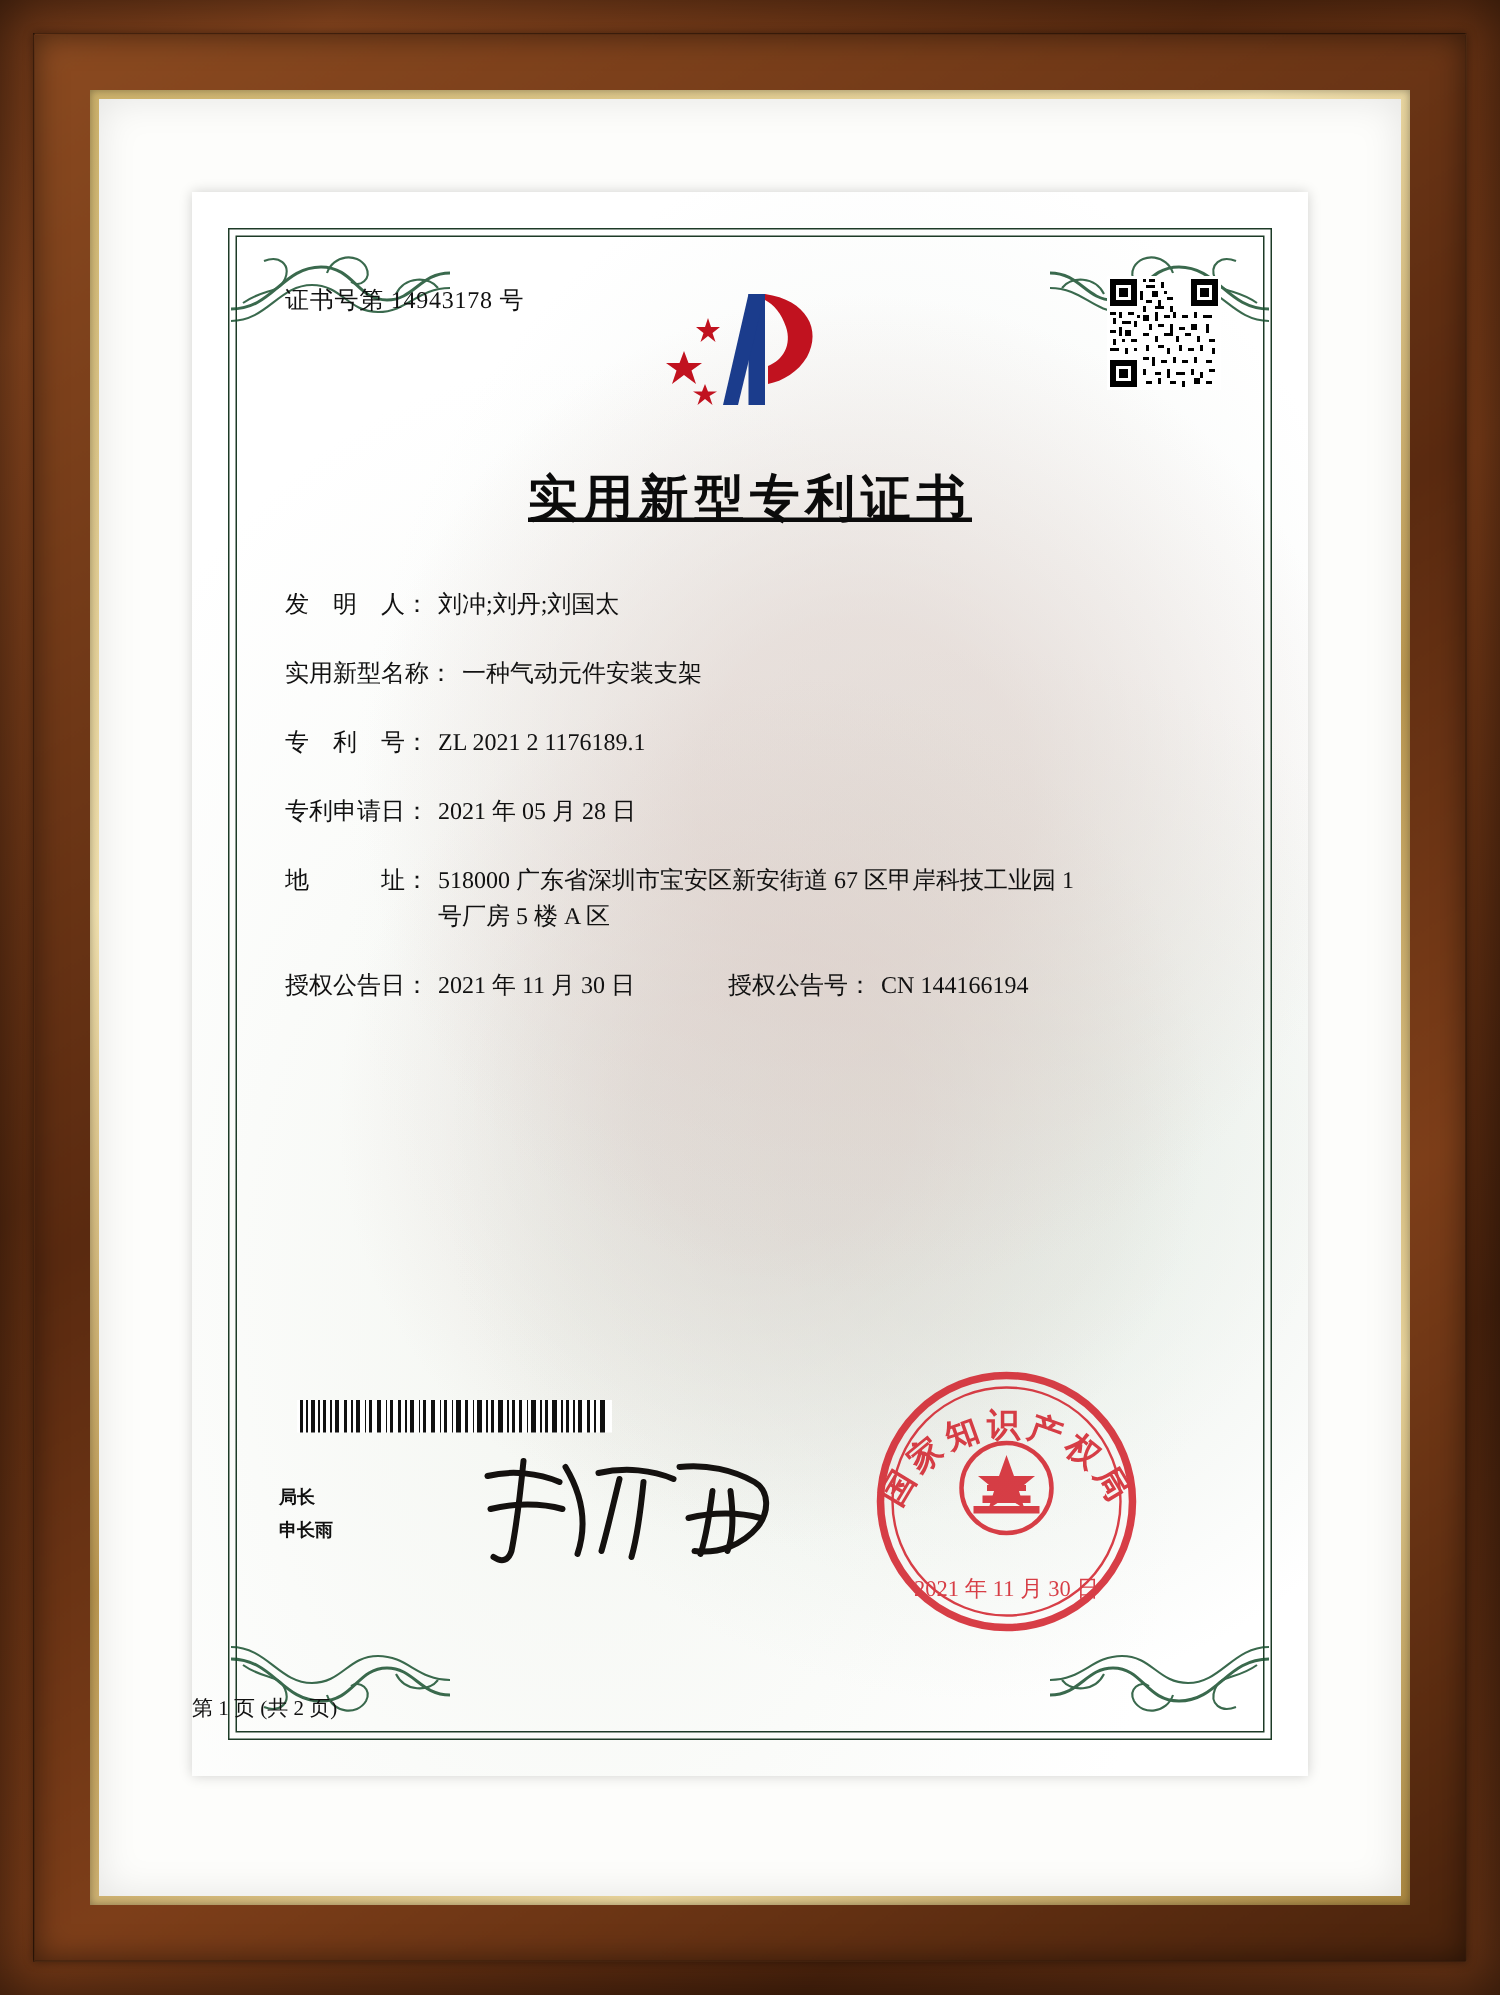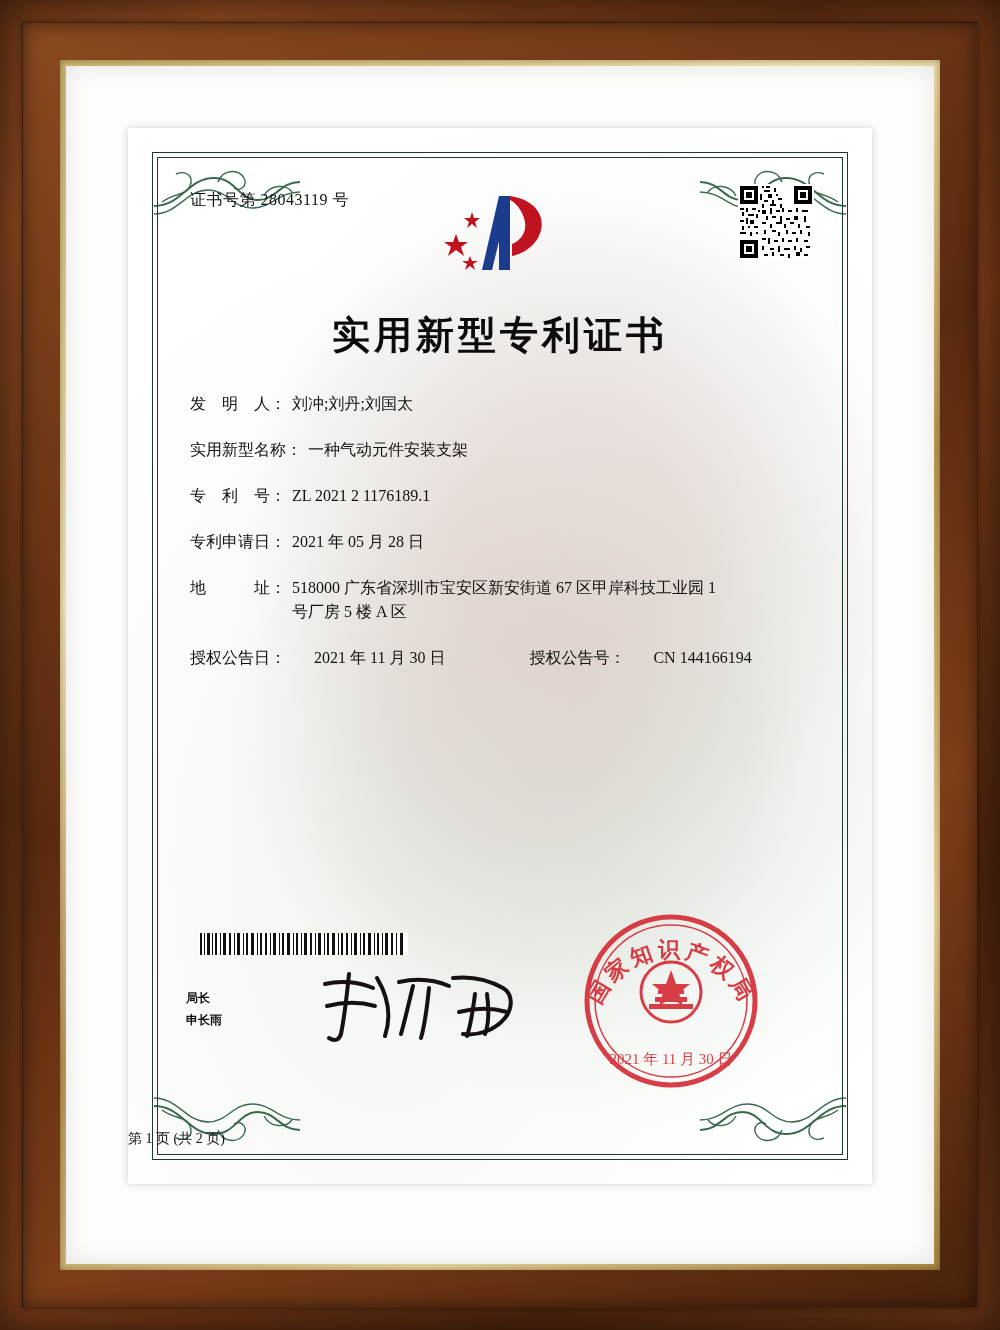--- a/index.html
+++ b/index.html
@@ -83,33 +83,33 @@
   .qr svg{display:block;}
 
   .logo{
     position:absolute;left:50%;top:62px;transform:translateX(-50%);
     width:116px;height:86px;
   }
 
   .title{
     position:absolute;left:0;right:0;top:182px;text-align:center;
     font-family:"Liberation Serif", serif;
-    font-weight:bold;font-size:38px;letter-spacing:4px;color:#0b0b0b;
+    font-weight:bold;font-size:33px;letter-spacing:4px;color:#0b0b0b;text-decoration:underline;
   }
 
   .fields{
     position:absolute;left:62px;top:264px;right:52px;
     font-family:"Liberation Serif", serif;
     color:#111;font-size:16px;
   }
   .row{display:flex;align-items:flex-start;margin-bottom:22px;line-height:1.5;}
   .lbl{white-space:pre;flex:0 0 auto;}
   .val{margin-left:6px;}
   .row.addr .val{max-width:430px;}
-  .row.pub{margin-bottom:20px;gap:22px;}
+  .row.pub{margin-bottom:20px;}
   .pub-right{margin-left:62px;text-align:right;}
 
   .para{
     position:absolute;left:62px;right:58px;top:600px;
     font-family:"Liberation Serif", serif;
     font-size:15.5px;line-height:2.05;color:#111;text-align:justify;
   }
   .para p{margin:0;text-indent:2em;}
 
   .barcode{
@@ -186,21 +186,21 @@
           <path d="M2 54 C30 54 36 26 62 26 C84 26 86 48 106 48 C124 48 128 30 148 30"></path>
           <path d="M2 62 C26 62 34 38 56 38 C76 38 80 56 100 56 C120 56 126 40 148 40" stroke-width="1.4"></path>
           <path d="M10 50 C24 40 34 44 38 34 C42 24 34 18 24 22" stroke-width="1.4"></path>
           <path d="M66 30 C70 18 86 16 92 26 C96 34 88 40 82 36" stroke-width="1.4"></path>
           <path d="M112 44 C118 32 134 32 140 40" stroke-width="1.4"></path>
         </g>
       </svg>
     </div>
 
     <div class="content">
-      <div class="cert-no">证书号第 28043119 号</div>
+      <div class="cert-no">证书号第 14943178 号</div>
 
       <div class="logo">
         <svg width="116" height="86" viewBox="0 0 116 86">
           <g fill="#c1121f">
             <polygon points="14,44 17,52 26,52 19,57 22,66 14,60 6,66 9,57 2,52 11,52"></polygon>
             <polygon points="30,22 32,28 38,28 33,32 35,38 30,34 25,38 27,32 22,28 28,28"></polygon>
             <polygon points="28,66 30,71 36,71 31,74 33,80 28,76 23,80 25,74 20,71 26,71"></polygon>
           </g>
           <path d="M57 6 L68 6 L68 80 L57 80 Z" fill="#1b3c8c"></path>
           <path d="M57 6 L68 6 L50 80 L40 80 Z" fill="#1b3c8c"></path>

